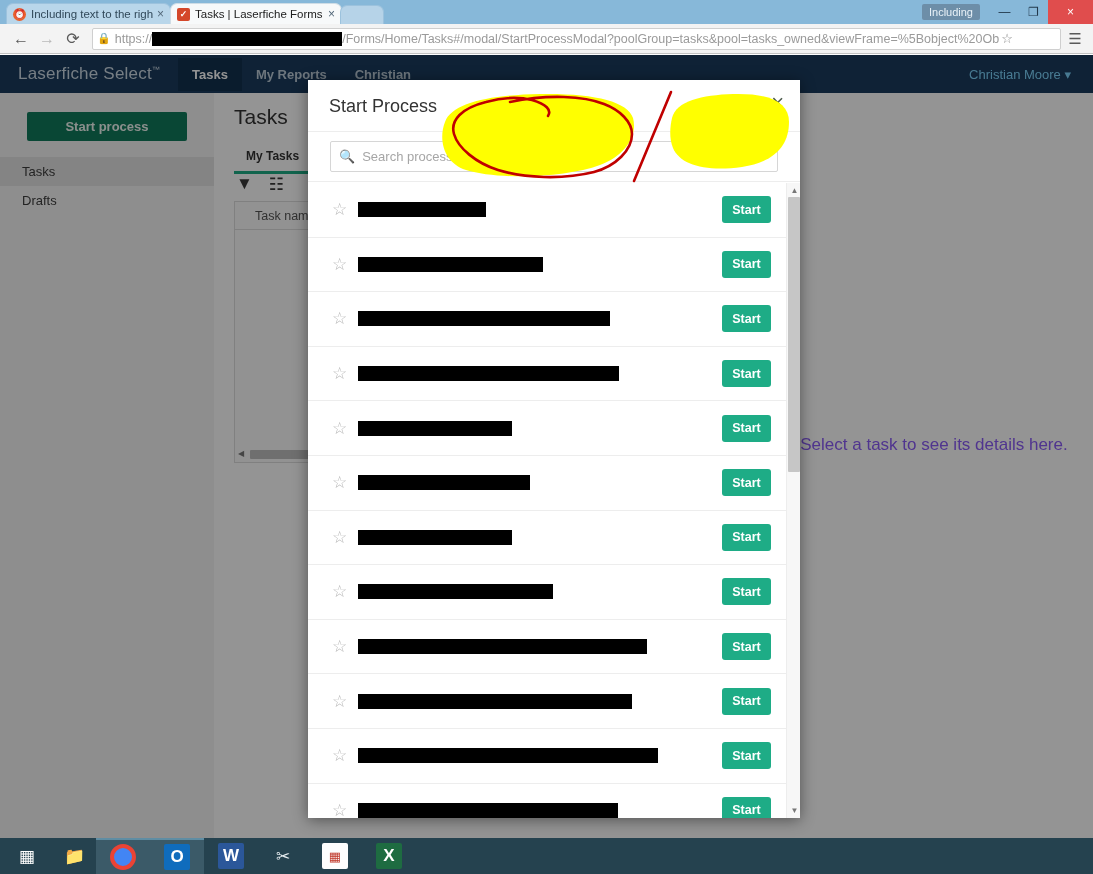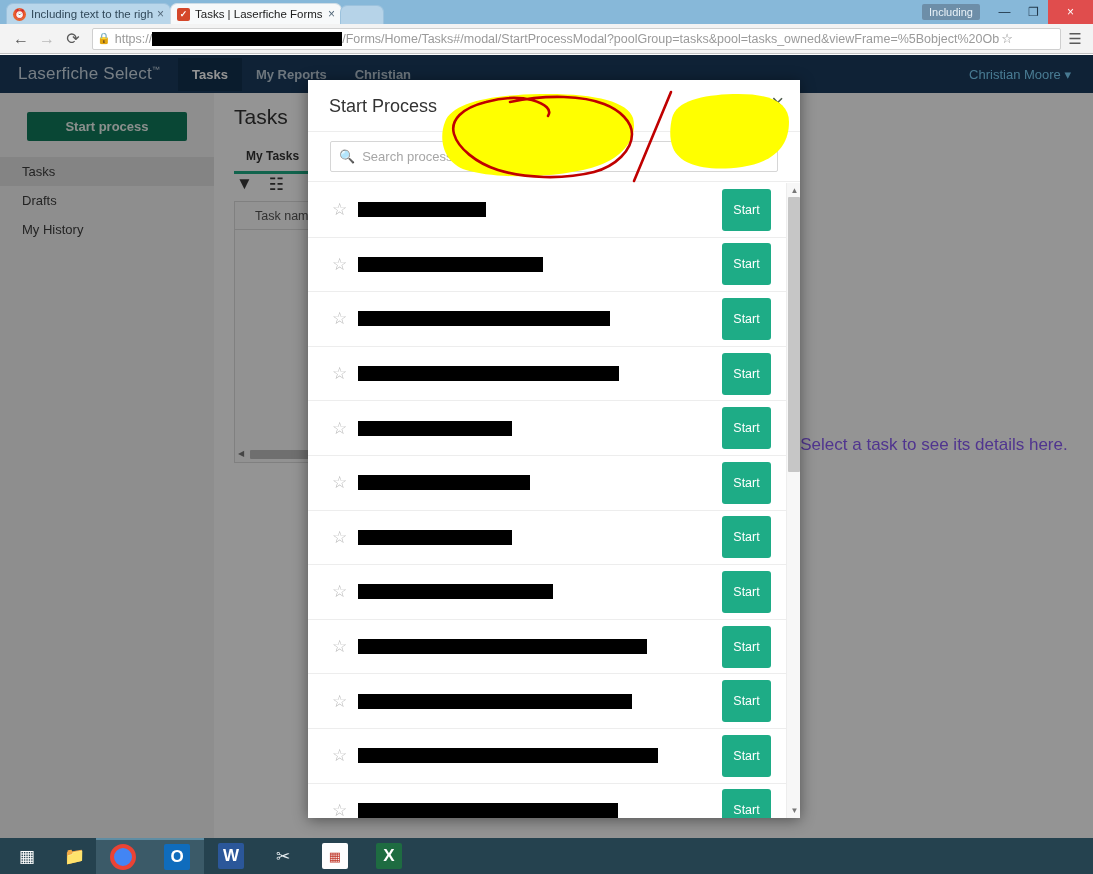--- a/index.html
+++ b/index.html
@@ -150,24 +150,24 @@
   .search-input::placeholder { color: #a6a6a6; }
 
   .proclist { position: absolute; left: 0; top: 103px; width: 492px; height: 635px; overflow: hidden; background: #fff; }
   .prow {
     position: relative; height: 54.6px; border-bottom: 1px solid #ededed;
     display: flex; align-items: center;
   }
   .prow-star { position: absolute; left: 24px; font-size: 17px; color: #b9b9b9; line-height: 1; }
   .prow-bar { position: absolute; left: 50px; height: 15px; background: #000000; }
   .prow-start {
-    position: absolute; right: 29px; width: 49px; height: 42px;
+    position: absolute; right: 29px; width: 49px; height: 27px;
     background: #1eac86; color: #ffffff; border-radius: 3px;
     display: flex; align-items: center; justify-content: center;
-    font-size: 12.5px; font-weight: normal;
+    font-size: 12.5px; font-weight: bold;
   }
   
   .mscroll { position: absolute; right: 0; top: 103px; width: 14px; height: 635px; background: #f7f7f7; border-left: 1px solid #ededed; }
   .mscroll-up, .mscroll-dn { position: absolute; left: 2px; width: 11px; height: 11px; font-size: 8px; color: #777; text-align: center; line-height: 11px; }
   .mscroll-up { top: 2px; }
   .mscroll-dn { bottom: 2px; }
   .mscroll-thumb { position: absolute; left: 1px; top: 14px; width: 12px; height: 275px; background: #c6c6c6; border-radius: 1px; }
 
   
   .anno { position: absolute; pointer-events: none; }
@@ -229,21 +229,20 @@
       <span>Christian Moore</span>
       <span>▾</span>
     </div>
   </div>
 
   <div class="appbody">
     <div class="sidebar">
       <div class="start-process-btn">Start process</div>
       <div class="side-item sel" style="top:64px;">Tasks</div>
       <div class="side-item" style="top:93px;">Drafts</div>
-      <div class="side-item" style="top:122px;">My History</div>
     </div>
 
     <div class="content">
       <div class="page-title">Tasks</div>
       <div class="tabs">
         <div class="tabitem active">My Tasks</div>
       </div>
       <div class="toolicons">
         <span class="ticon">▼</span>
         <span class="ticon">☷</span>

